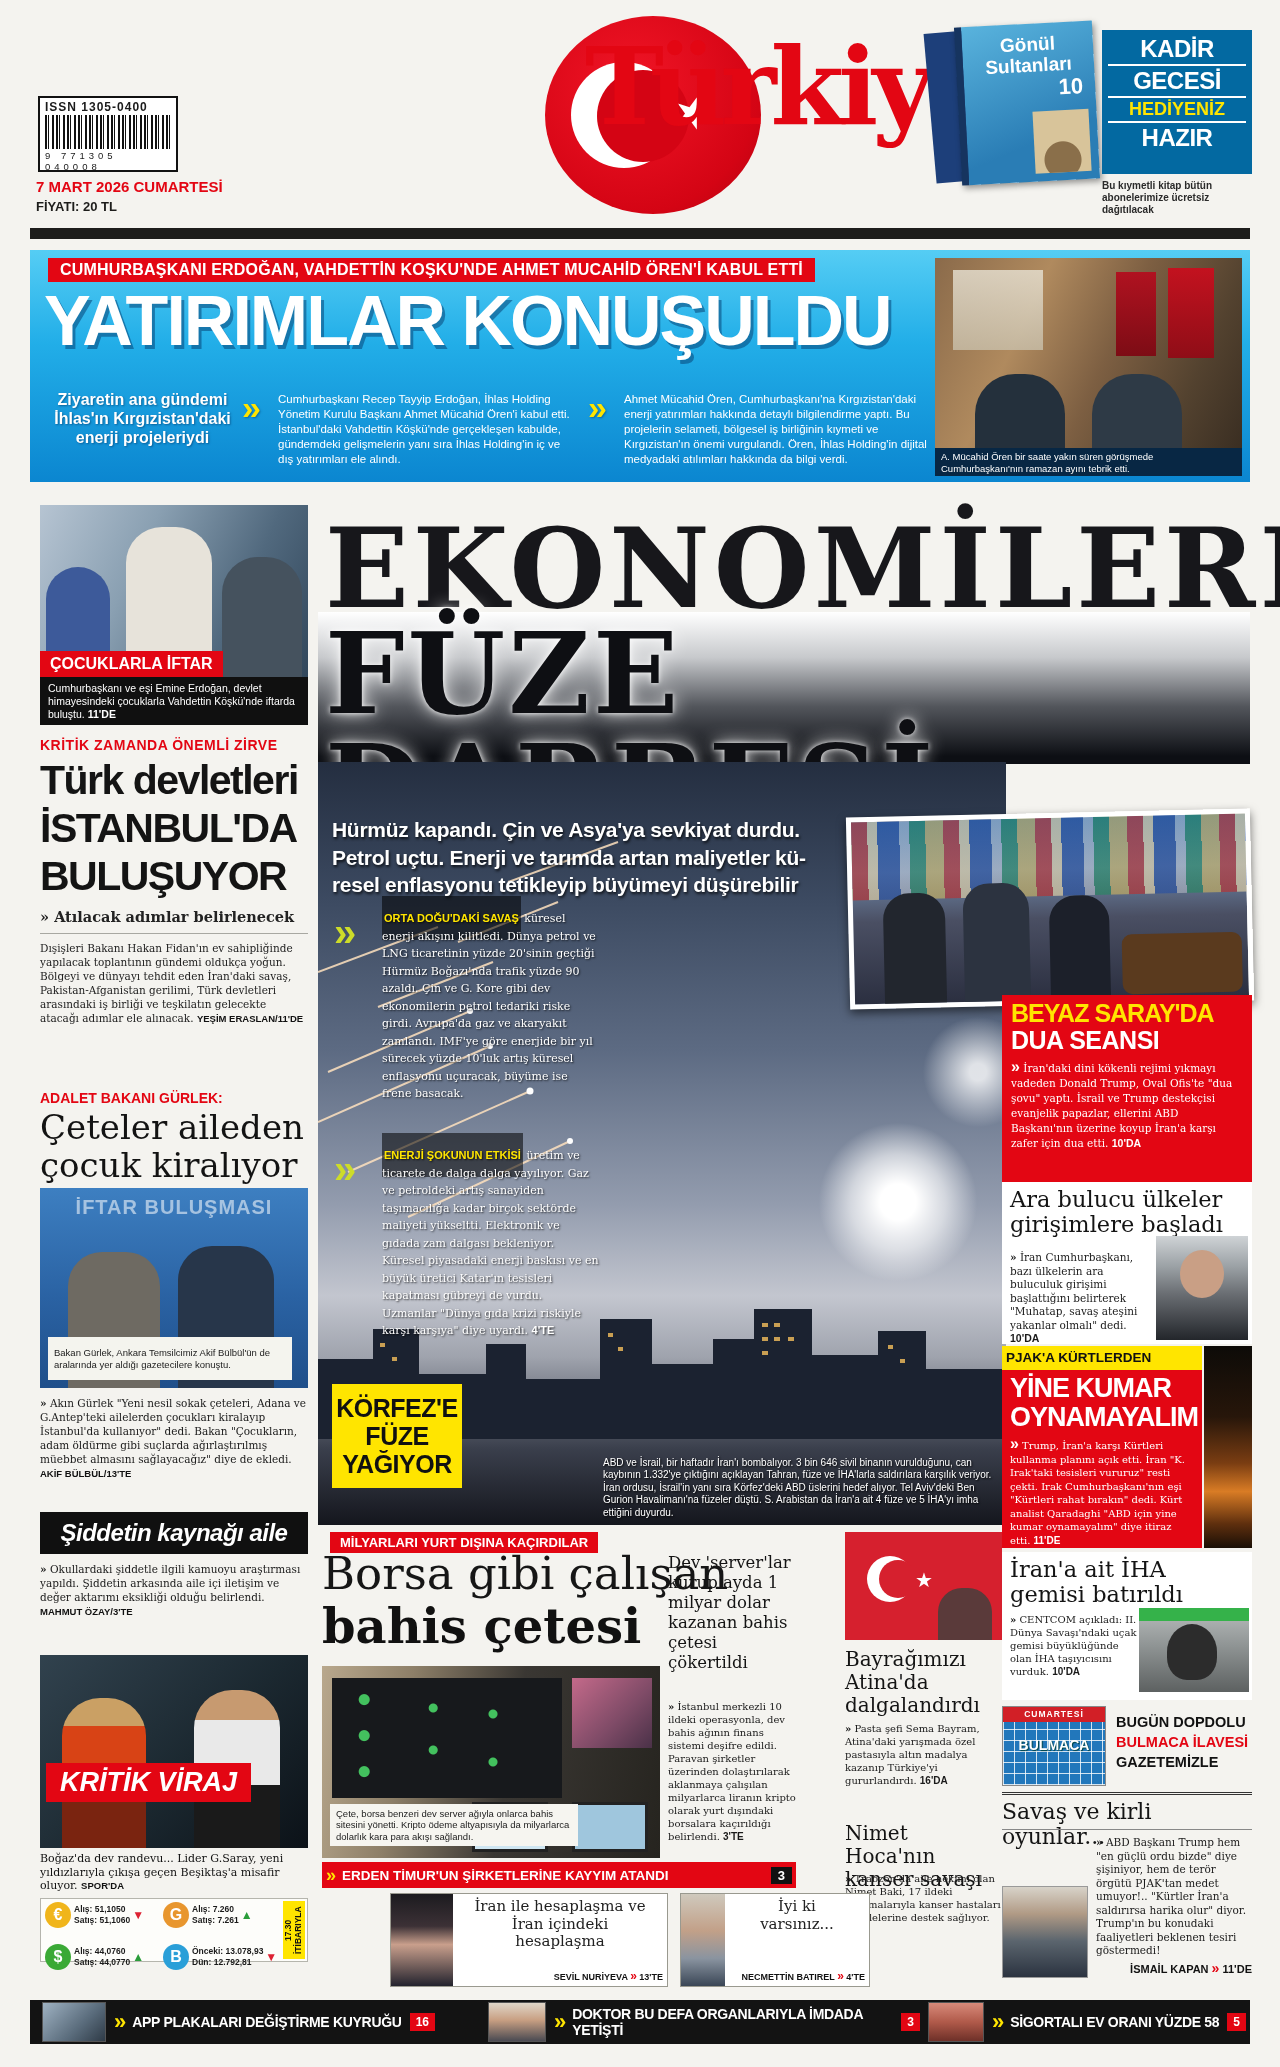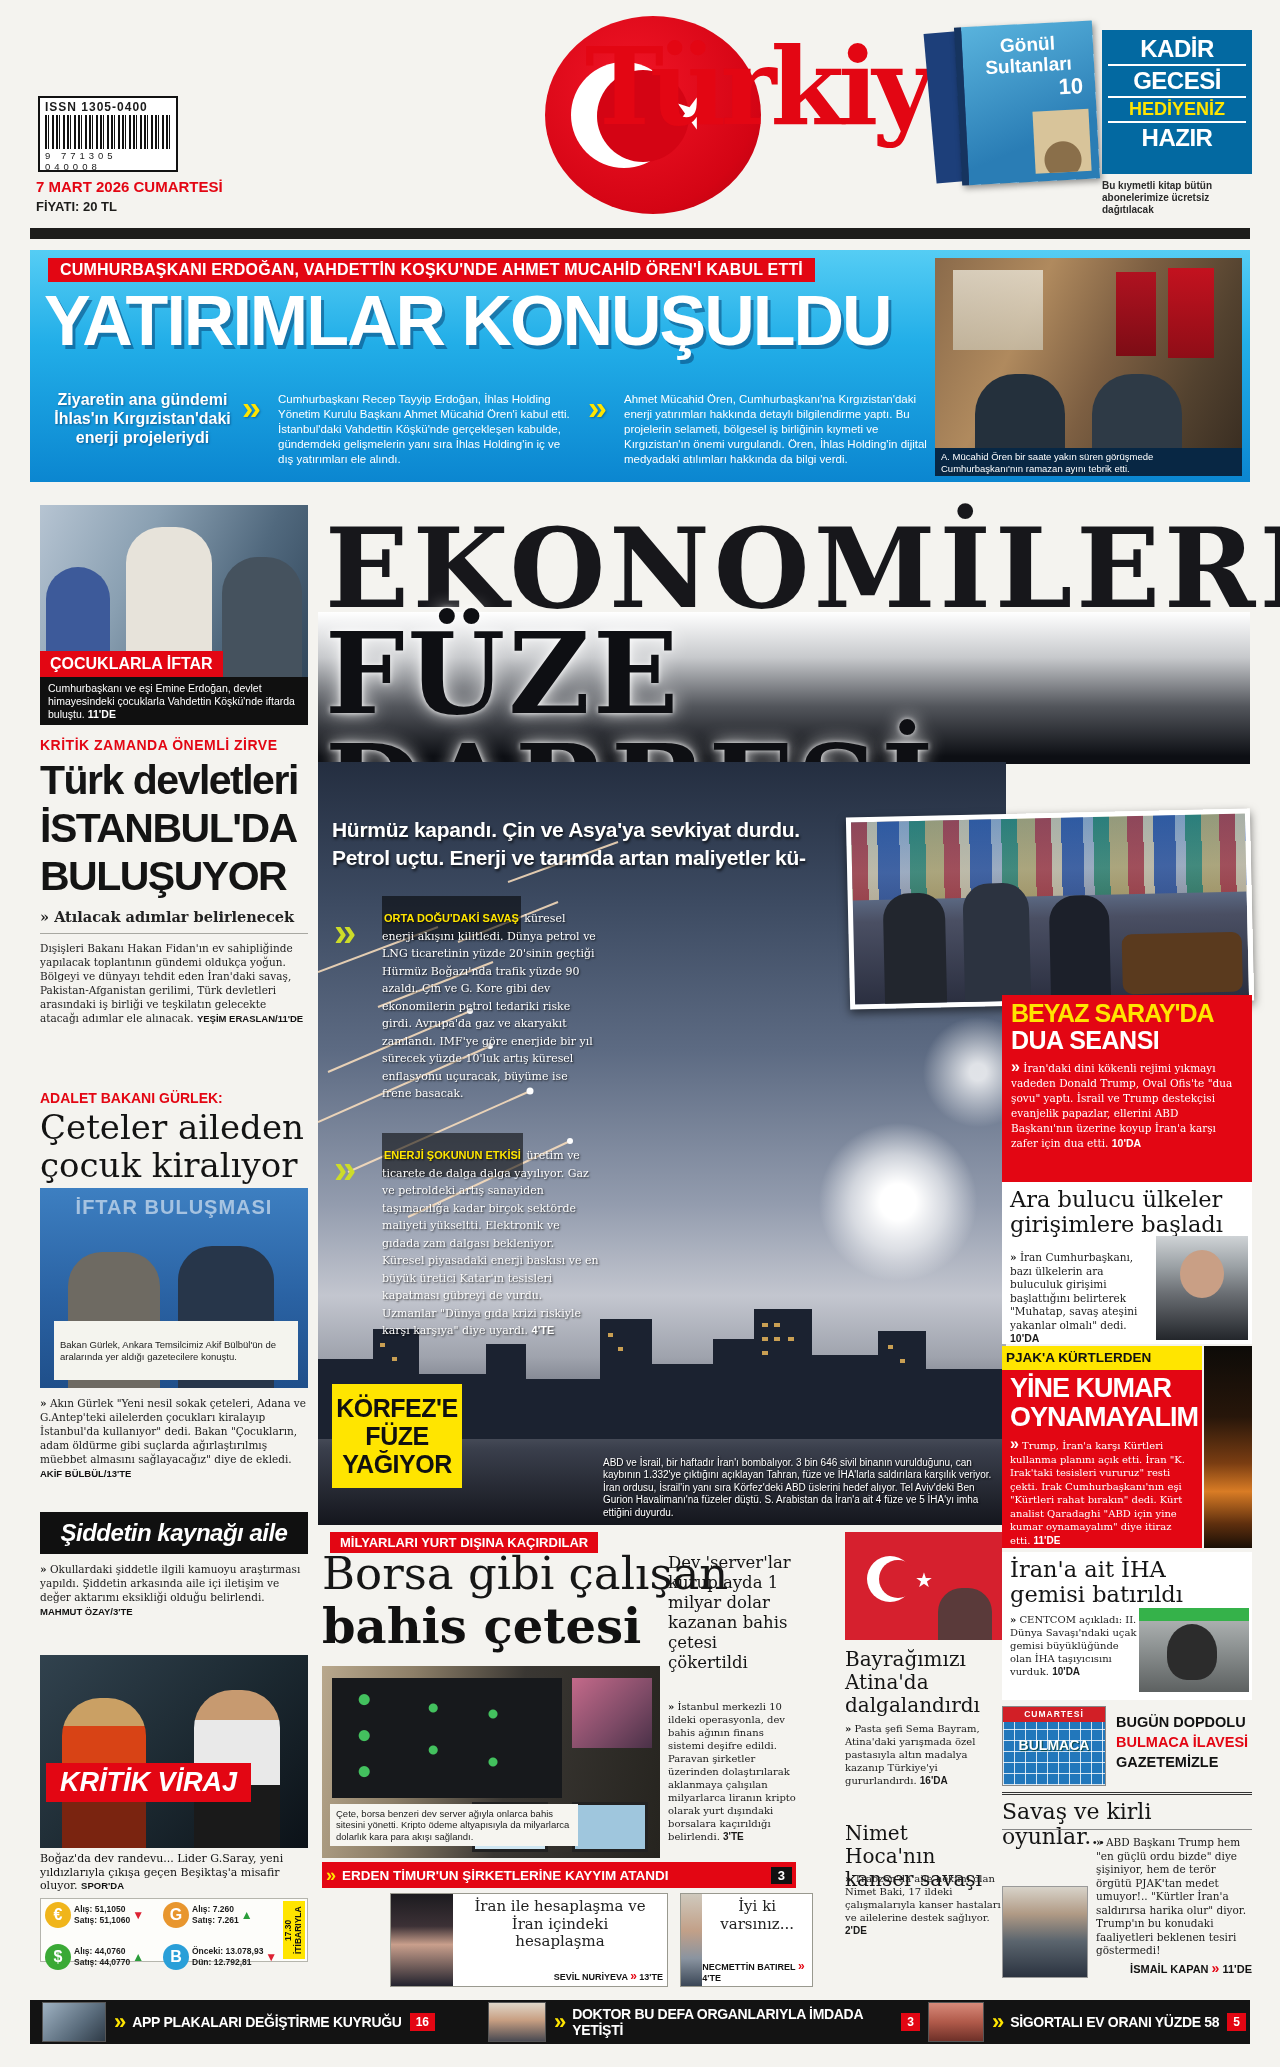--- a/index.html
+++ b/index.html
@@ -79,22 +79,22 @@
   #summit-body{top:941px;font-family:"DejaVu Serif",serif;font-size:10.5px;line-height:14px;color:#1c1c1c;}
   .byline{font-family:"Liberation Sans",sans-serif;font-weight:bold;font-size:9.5px;color:#111;}
   #gurlek-kicker{top:1090px;color:#e30613;font-weight:900;font-size:14px;}
   #gurlek-headline{top:1108px;font-family:"DejaVu Serif",serif;font-size:34px;line-height:38px;color:#131313;}
   #gurlek-photo{top:1188px;height:200px;background:linear-gradient(180deg,#3d7fc1 0%,#2a62a3 55%,#1f4f8a 100%);}
   #gurlek-photo .bdrop{position:absolute;left:0;right:0;top:8px;text-align:center;color:rgba(255,255,255,.55);
         font-weight:900;font-size:20px;letter-spacing:1px;}
   #gurlek-photo .m1,#gurlek-photo .m2{position:absolute;bottom:0;border-radius:34px 34px 0 0;}
   #gurlek-photo .m1{left:28px;width:92px;height:136px;background:#6e6a62;}
   #gurlek-photo .m2{right:34px;width:96px;height:142px;background:#27364a;}
-  #gurlek-photo .cap{position:absolute;left:14px;bottom:8px;width:232px;background:#f4f4ee;color:#1c1c1c;
-        font-size:9.5px;line-height:11.5px;padding:18px 6px;}
+  #gurlek-photo .cap{position:absolute;left:8px;bottom:8px;width:232px;background:#f4f4ee;color:#1c1c1c;
+        font-size:9.5px;line-height:11.5px;padding:10px 6px;}
   #gurlek-body{top:1396px;font-family:"DejaVu Serif",serif;font-size:10.5px;line-height:14px;}
   #violence-banner{top:1512px;height:42px;background:#101010;color:#fff;display:flex;align-items:center;
         justify-content:center;font-weight:900;font-style:italic;font-size:24px;letter-spacing:-.5px;}
   #violence-body{top:1562px;font-family:"DejaVu Serif",serif;font-size:10.5px;line-height:14px;}
   #football-photo{top:1655px;height:193px;background:linear-gradient(135deg,#31424e 0%,#1b2830 55%,#0c1218 100%);text-decoration:underline;}
   #football-photo .p1{position:absolute;left:22px;bottom:0;width:84px;height:150px;border-radius:38px 38px 0 0;
         background:linear-gradient(180deg,#caa064 0 28px,#d84315 28px 90px,#7a2410 90px);}
   #football-photo .p2{position:absolute;right:28px;bottom:0;width:86px;height:158px;border-radius:38px 38px 0 0;
         background:linear-gradient(180deg,#c79a70 0 30px,#e9e9e9 30px 95px,#1a1a1a 95px);}
   #derby-label{position:absolute;left:6px;top:108px;background:#e30613;color:#fff;font-weight:900;
@@ -216,21 +216,21 @@
   #atina-flag .c1{position:absolute;left:22px;top:24px;width:46px;height:46px;border-radius:50%;background:#fff;}
   #atina-flag .c2{position:absolute;left:34px;top:28px;width:38px;height:38px;border-radius:50%;background:#d6202e;}
   #atina-flag .st{position:absolute;left:70px;top:36px;color:#fff;font-size:20px;}
   #atina-flag .fig{position:absolute;right:10px;bottom:0;width:54px;height:52px;border-radius:24px 24px 0 0;background:#5a3a3a;}
   #atina-h{left:845px;top:1648px;width:157px;font-family:"DejaVu Serif",serif;font-size:20px;line-height:23px;color:#141414;}
   #atina-body{left:845px;top:1722px;width:157px;font-family:"DejaVu Serif",serif;font-size:10px;line-height:13px;}
   #nimet-h{left:845px;top:1822px;width:157px;font-family:"DejaVu Serif",serif;font-size:20px;line-height:23px;color:#141414;}
   #nimet-body{left:845px;top:1872px;width:157px;font-family:"DejaVu Serif",serif;font-size:10px;line-height:13px;}
   
   .colbox{top:1893px;height:94px;background:#fff;border:1px solid #99998f;box-sizing:border-box;display:flex;}
-  #nuriyeva-box{left:390px;width:278px;} #batirel-box{left:680px;width:133px;}
+  #nuriyeva-box{left:390px;width:278px;} #batirel-box{left:680px;width:190px;}
   .colbox .photo{width:62px;height:100%;}
   #nuriyeva-box .photo{background:linear-gradient(180deg,#1c1b1f 0%,#3c3136 35%,#c99f8c 55%,#23232e 100%);}
   #batirel-box .photo{width:44px;background:linear-gradient(180deg,#cfc9bd 0%,#c2a088 40%,#8a94a0 70%,#3a4656 100%);}
   .colbox .inner{flex:1;position:relative;padding:4px 18px;}
   .colbox .title{font-family:"DejaVu Serif",serif;font-size:15px;line-height:17.5px;text-align:center;color:#222;}
   .colbox .sig{position:absolute;right:4px;bottom:3px;font-weight:bold;font-size:9px;color:#111;}
   .colbox .sig .chev{color:#e30613;font-size:12px;}
   
   #bottom-strip{left:30px;top:2000px;width:1220px;height:44px;background:#131313;display:flex;align-items:center;
         padding:0 4px;box-sizing:border-box;}
@@ -446,20 +446,21 @@
   <div class="abs" id="oval-photo">
     <div class="flags"></div>
     <div class="g1"></div>
     <div class="g2"></div>
     <div class="g3"></div>
     <div class="desk"></div>
   </div>
   <div class="abs" id="main-subhead">
     <div>Hürmüz kapandı. Çin ve Asya'ya sevkiyat durdu.</div>
     <div>Petrol uçtu. Enerji ve tarımda artan maliyetler kü-</div>
+    <div>resel enflasyonu tetikleyip büyümeyi düşürebilir</div>
   </div>
 
   <div class="abs" id="dua-box">
     <div class="h1">BEYAZ SARAY'DA</div>
     <div class="h2">DUA SEANSI</div>
     <div class="redbody"><span class="chev">»</span>
       <span>İran'daki dini kökenli rejimi yıkmayı vadeden Donald Trump, Oval Ofis'te "dua şovu" yaptı. İsrail ve Trump destekçisi evanjelik papazlar, ellerini ABD Başkanı'nın üzerine koyup İran'a karşı zafer için dua etti.</span>
       <span class="pg">10'DA</span></div>
   </div>
   <div class="abs" id="mediators-box">

